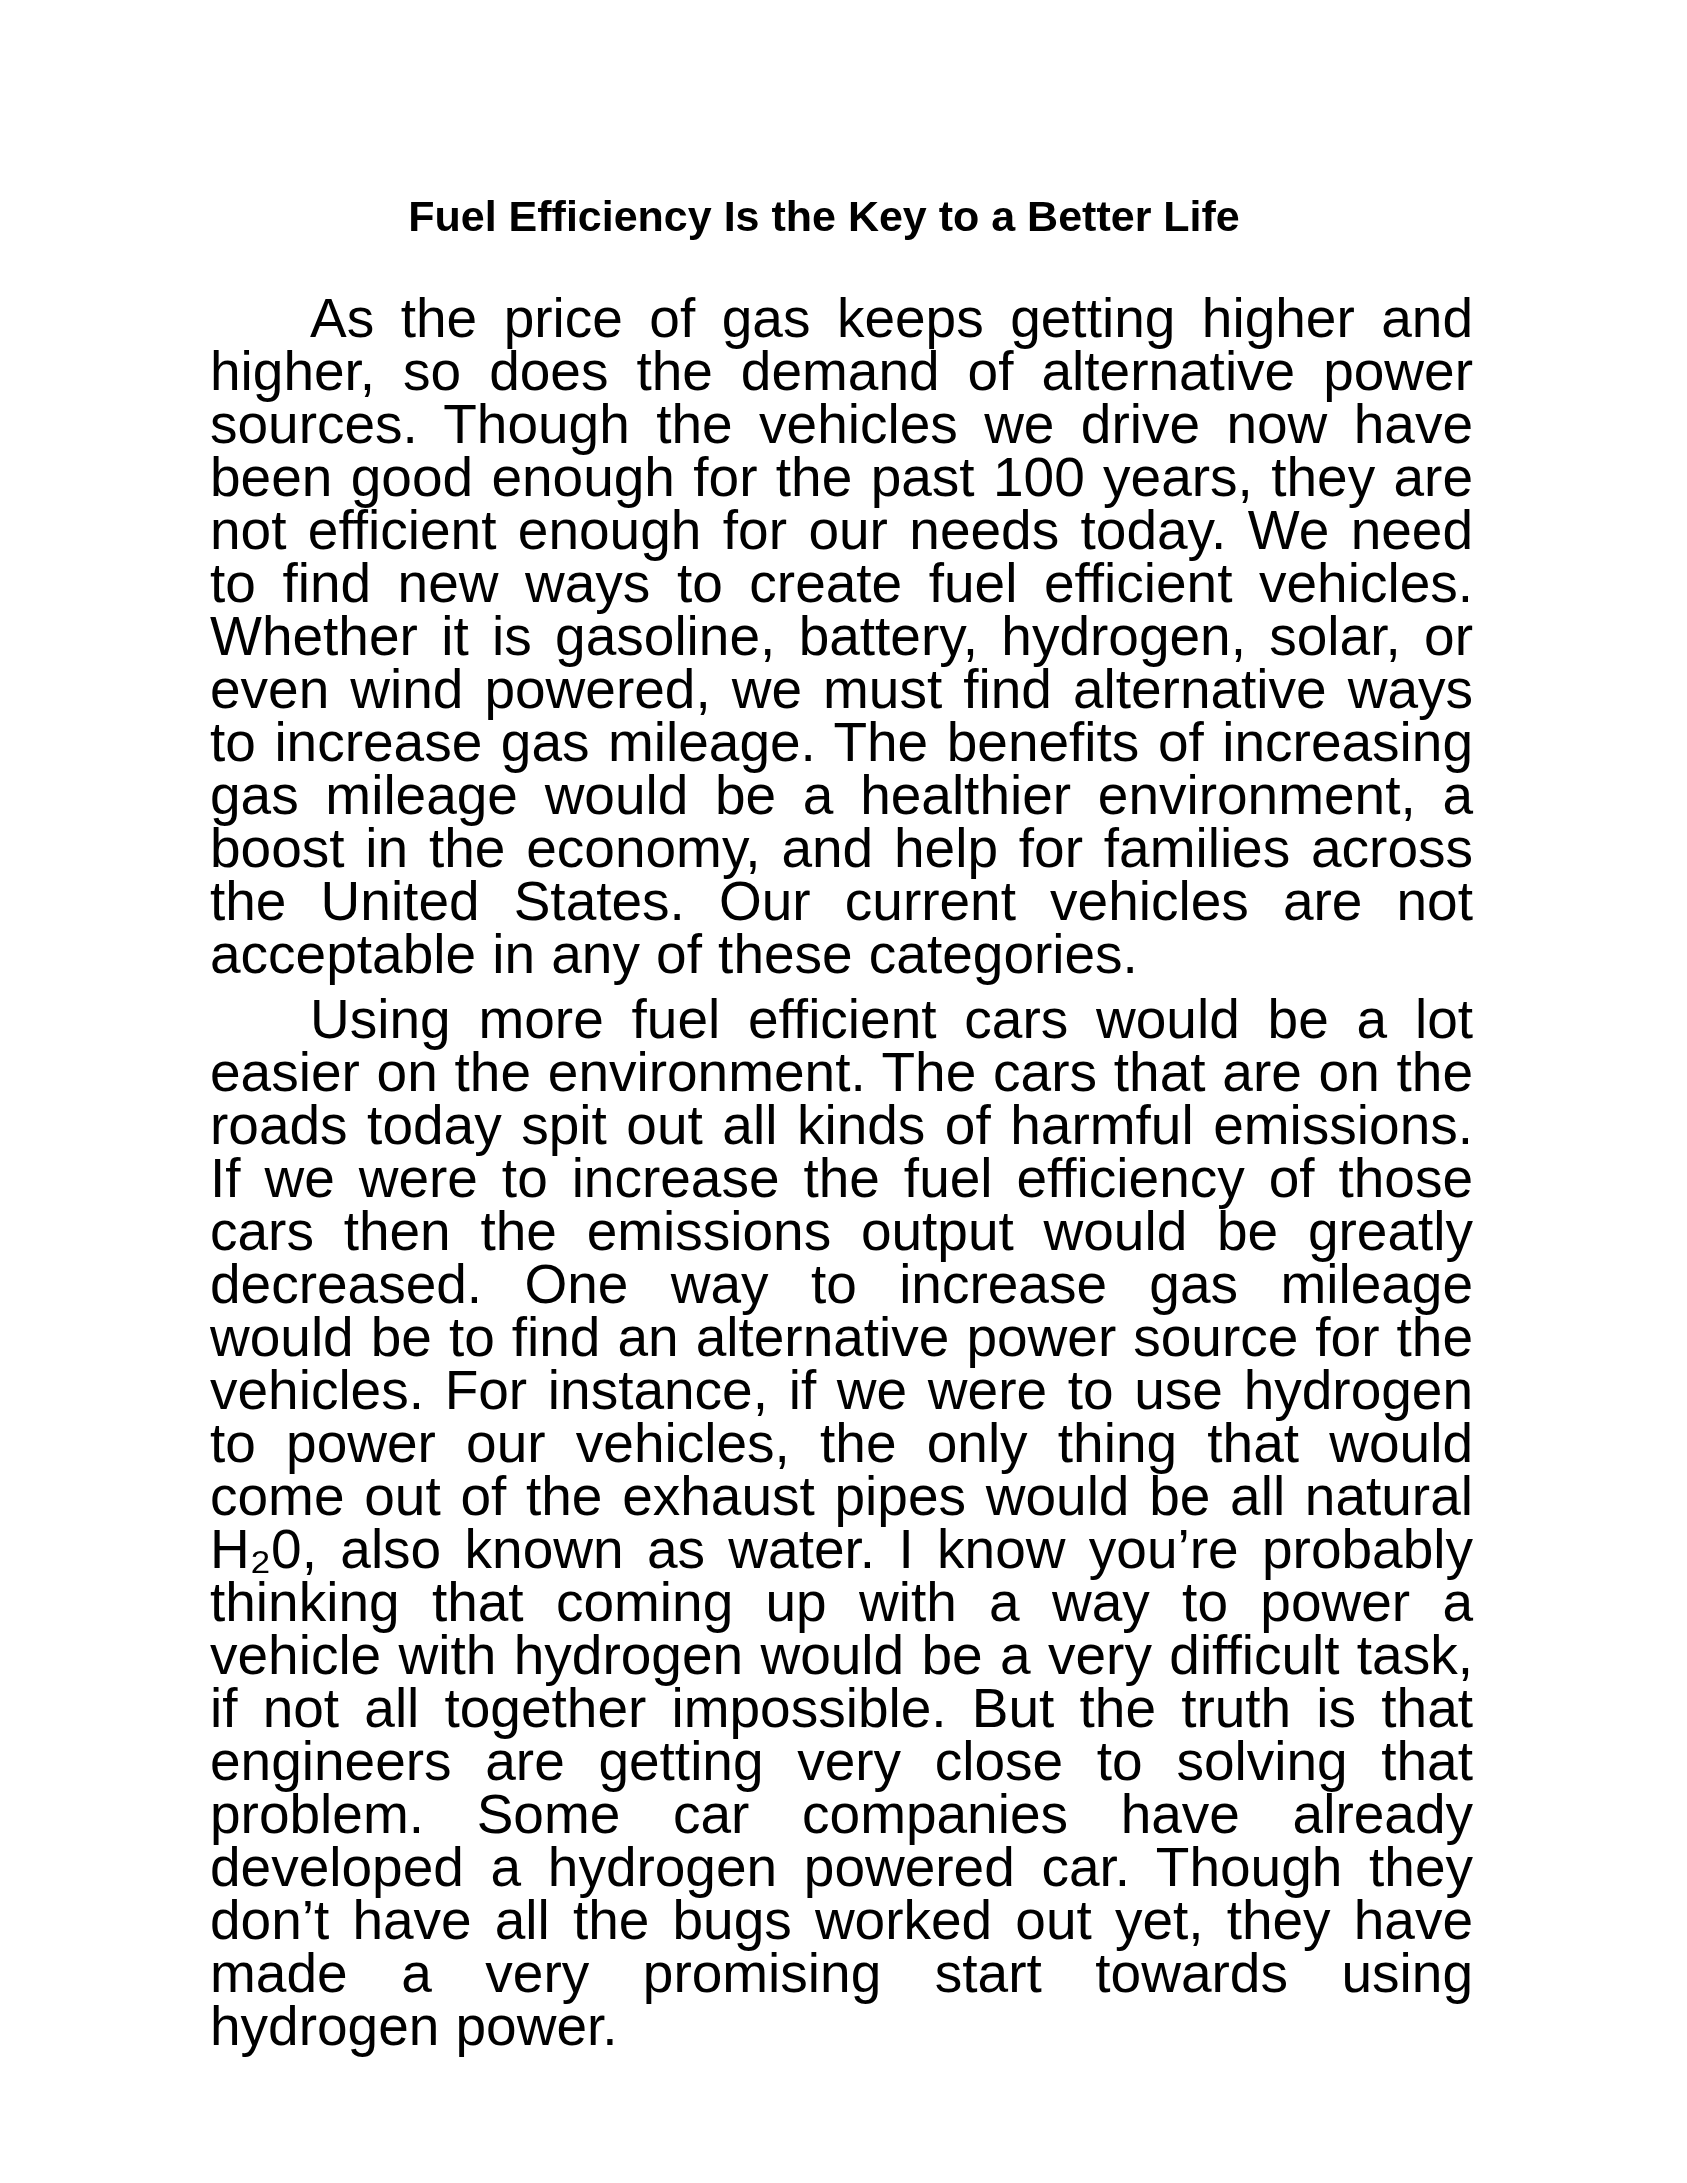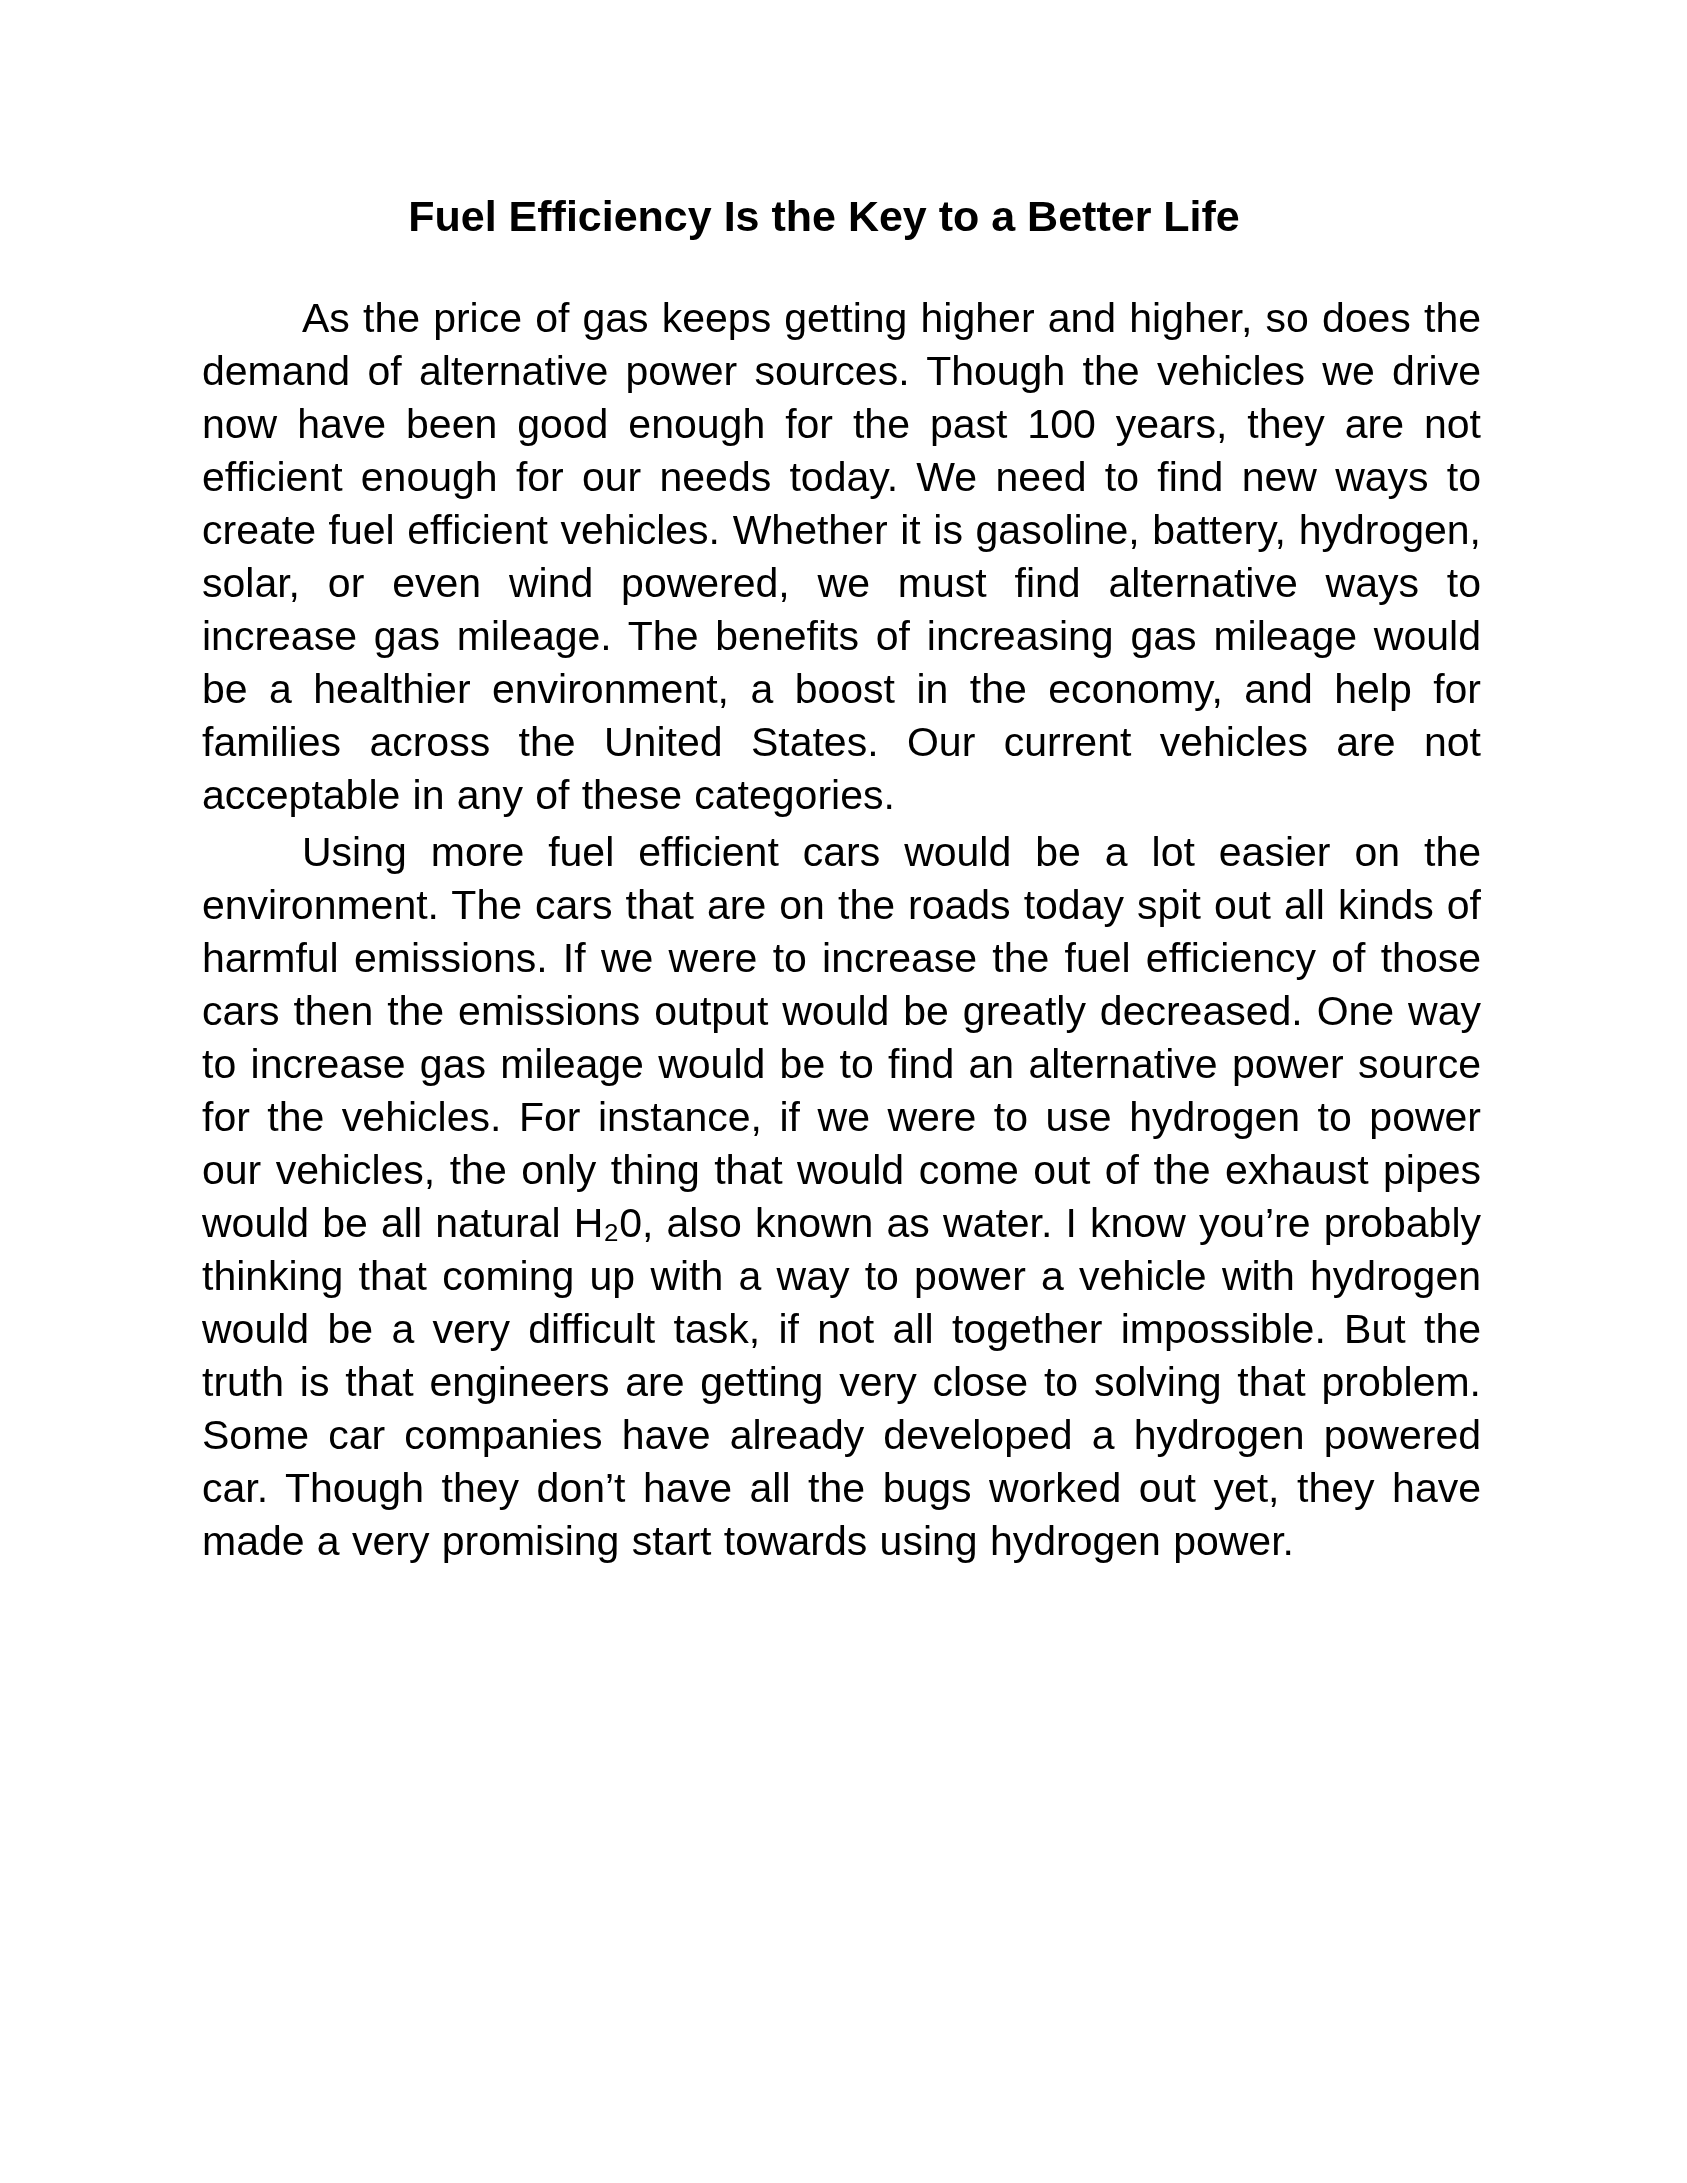--- a/index.html
+++ b/index.html
@@ -20,23 +20,23 @@
   }
   .doc-title {
     font-size: 43px;
     line-height: 53px;
     font-weight: bold;
     text-align: center;
     margin: 0 35px 49px 0;
     letter-spacing: 0px;
   }
   .doc-paragraph {
-    font-size: 41px;
+    font-size: 55px;
     line-height: 53px;
-    margin: 4px;
+    margin: 12px;
     text-align: justify;
     text-indent: 100px;
     word-spacing: 0.9px;
   }
 </style>
 </head>
 <body>
 
 <div class="page">
   <h1 class="doc-title">Fuel Efficiency Is the Key to a Better Life</h1>

